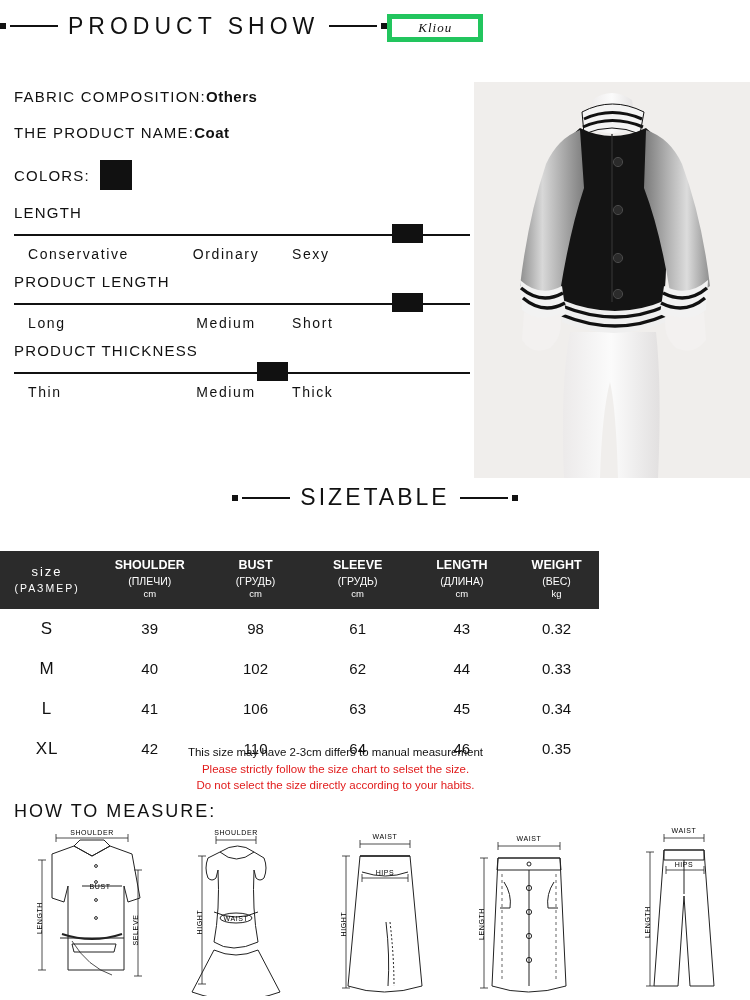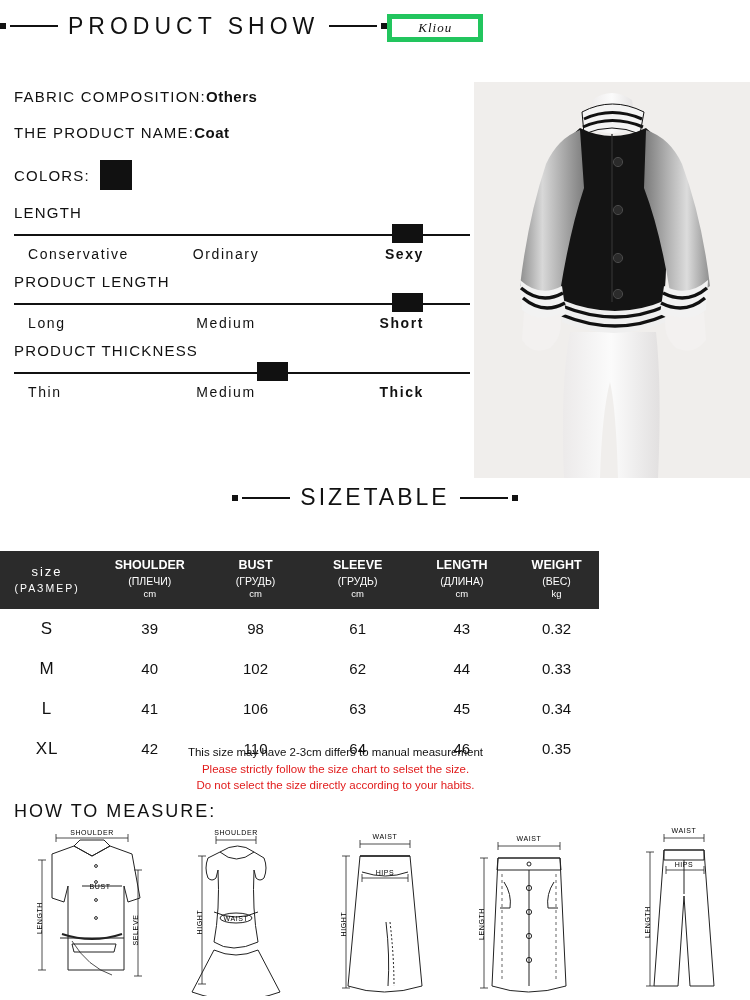--- a/index.html
+++ b/index.html
@@ -96,21 +96,21 @@
   .slider-labels {
     display:flex;
     width:456px;
     font-size:14px;
     letter-spacing:1.6px;
     margin-top:1px;
   }
   .slider-labels span { flex:1; }
   .slider-labels span:nth-child(1) { text-align:left; padding-left:14px; }
   .slider-labels span:nth-child(2) { text-align:center; }
-  .slider-labels span:nth-child(3) { text-align:right; padding-right:46px;font-weight:bold; }
+  .slider-labels span:nth-child(3) { padding-right:46px; }
 
   
   .photo {
     position:absolute;
     right:0; top:82px;
     width:276px; height:396px;
     background:#efefef;
     overflow:hidden;
   }
 

